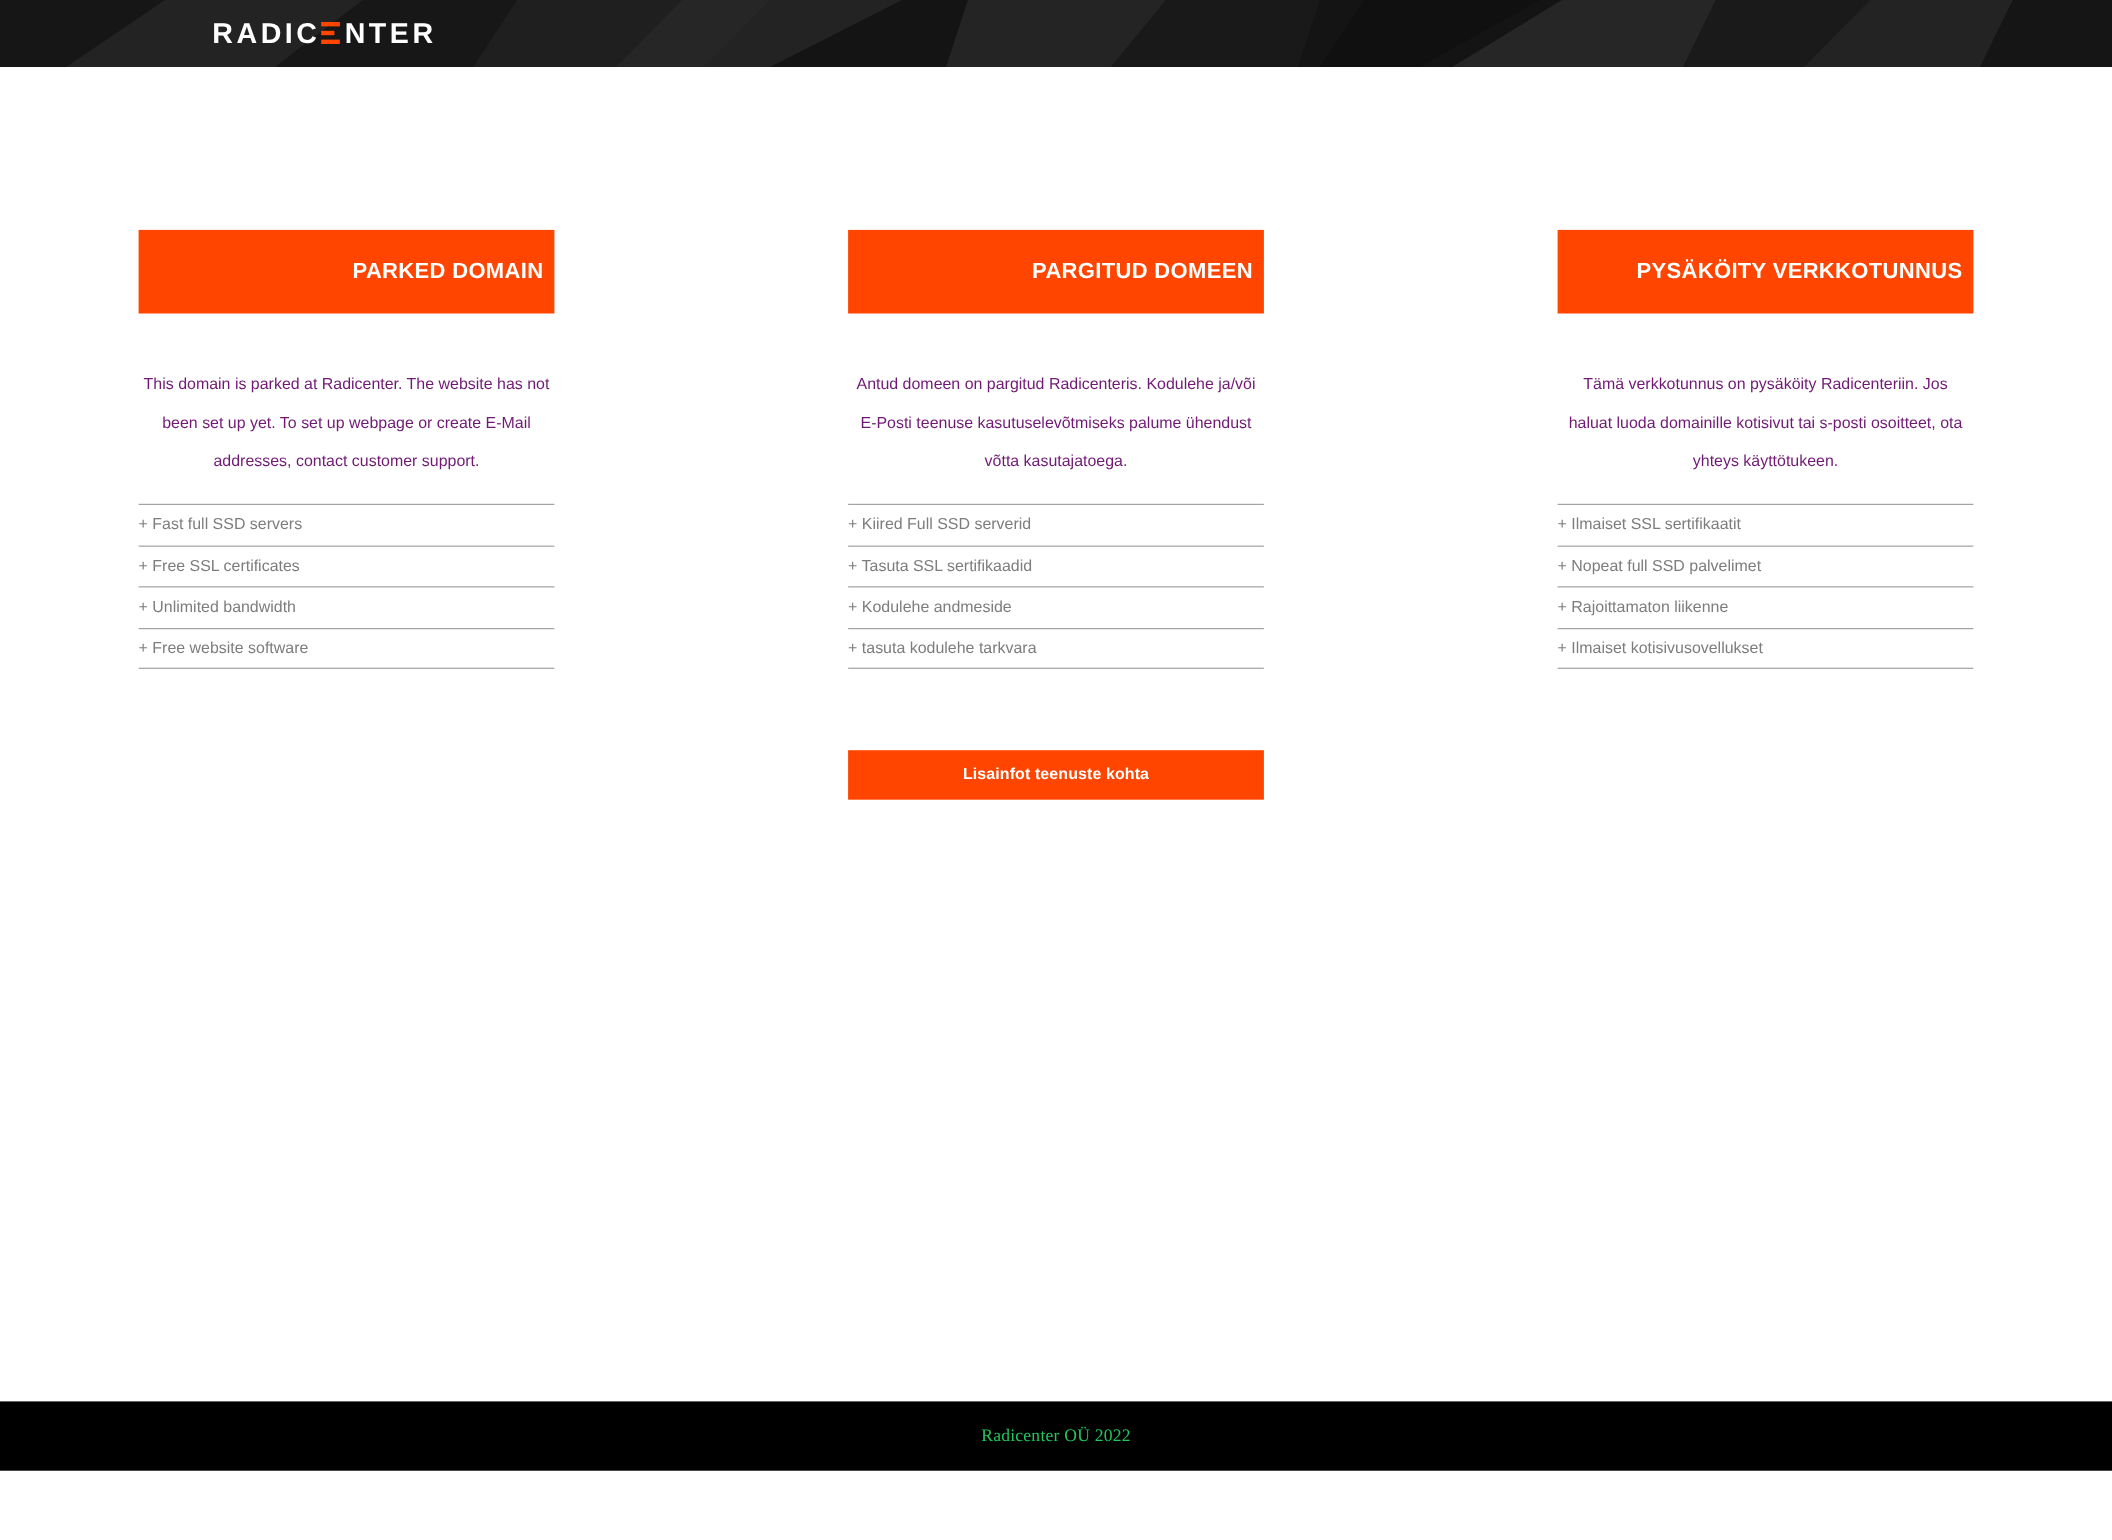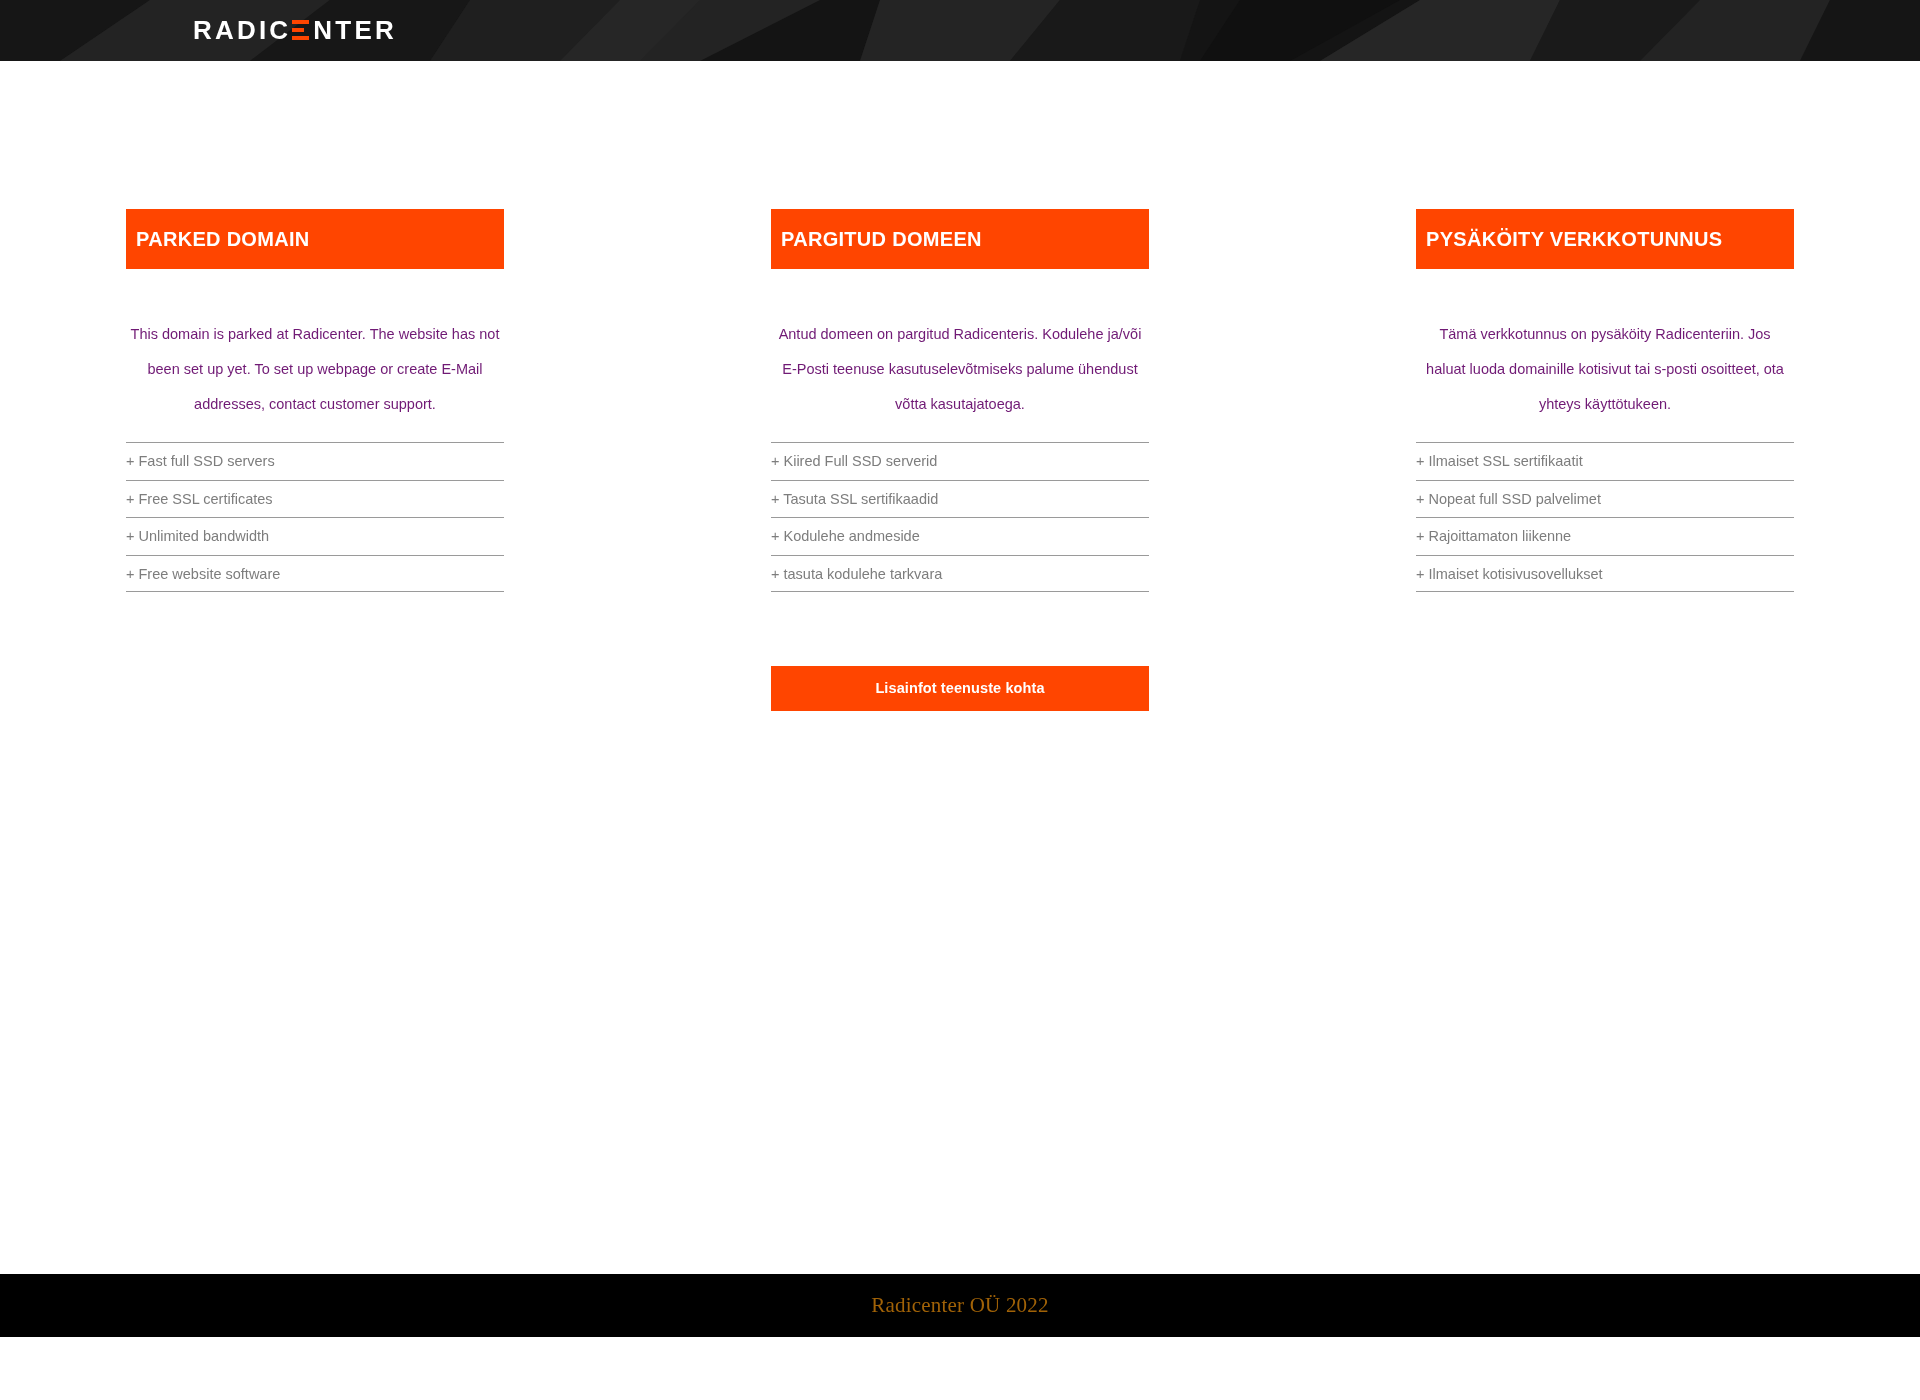--- a/index.html
+++ b/index.html
@@ -81,25 +81,25 @@
     width: 1920px;
     display: flex;
     justify-content: center;
     gap: 267px;
   }
   .card {
     width: 378px;
   }
 
   .card-header {
-    height: 60px;
+    height: 76px;
     background: #ff4500;
     display: flex;
     align-items: center;
-    justify-content: flex-start;
+    justify-content: flex-end;
     text-align: center;
     padding: 0 10px;
   }
   .card-header-title {
     color: #ffffff;
     font-size: 20px;
     font-weight: 700;
     letter-spacing: 0.3px;
     line-height: 1.2;
     font-family: "Liberation Sans", sans-serif;
@@ -156,23 +156,23 @@
     left: 0;
     bottom: 0;
     width: 1920px;
     height: 63px;
     background: #000000;
     display: flex;
     align-items: center;
     justify-content: center;
   }
   .footer-text {
-    color: #a16207;
+    color: #22c55e;
     font-family: "Liberation Serif", serif;
-    font-size: 21px;
+    font-size: 16px;
     letter-spacing: 0.2px;
   }
 </style>
 </head>
 <body>
 
 <header class="site-header">
   <svg class="header-pattern" viewBox="0 0 1920 61" preserveAspectRatio="none">
     <rect x="0" y="0" width="1920" height="61" fill="#1b1b1b"></rect>
     <polygon points="0,0 150,0 60,61 0,61" fill="#161616"></polygon>

